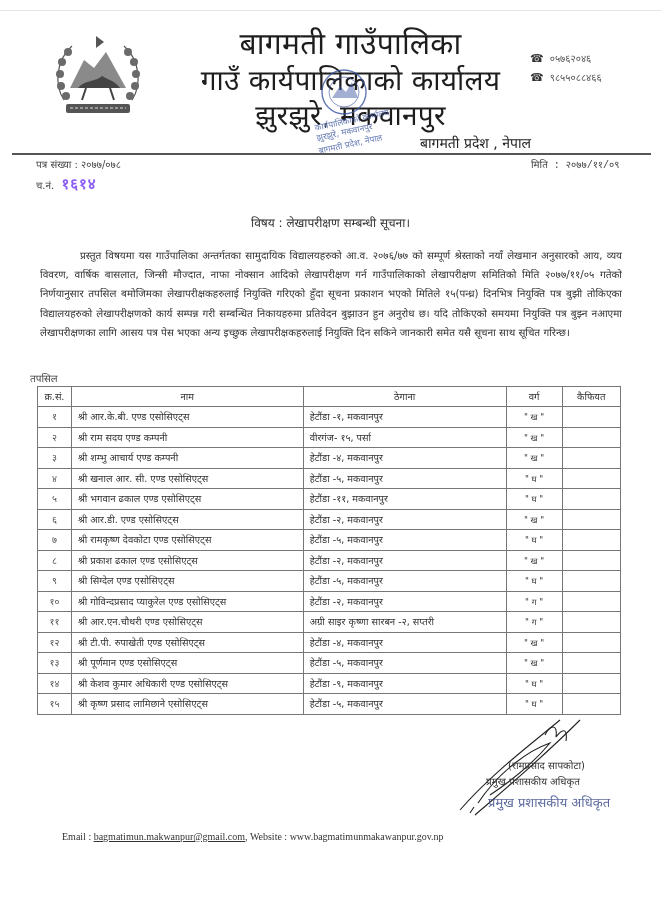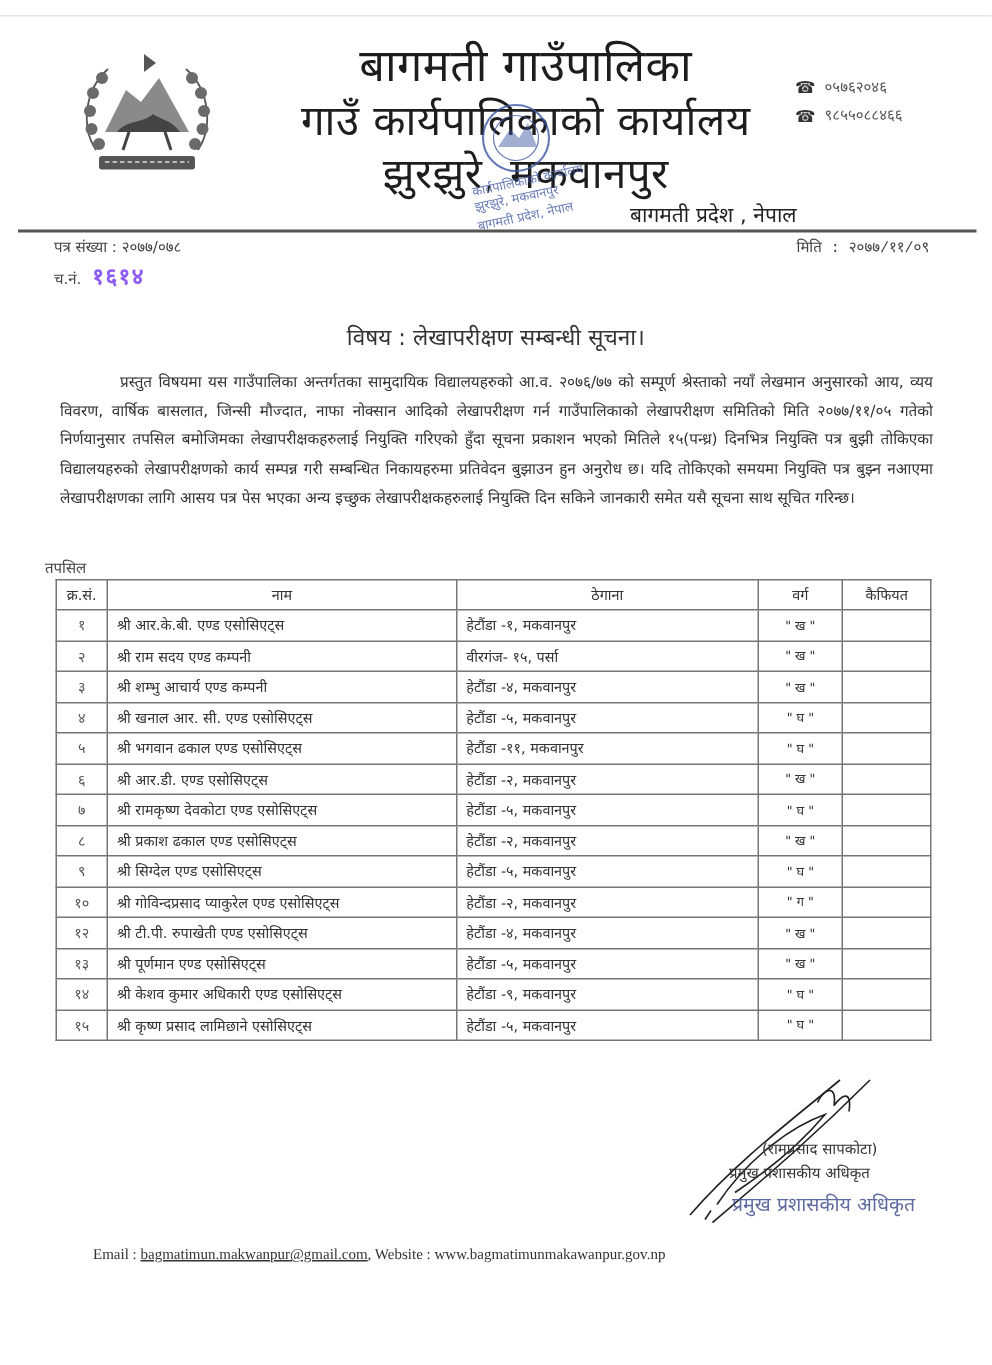--- a/index.html
+++ b/index.html
@@ -23,21 +23,21 @@
   .phone-icon { font-size: 11px; color: #333; }
 
   .province { position: absolute; left: 420px; top: 133px; font-size: 14px; font-family: "DejaVu Sans", sans-serif; color: #222; }
   .head-rule { position: absolute; left: 12px; top: 153px; width: 639px; height: 2px; background: #555; }
 
   .ref-no { position: absolute; left: 36px; top: 157px; font-size: 10px; color: #444; font-family: "DejaVu Sans", sans-serif; }
   .date { position: absolute; left: 531px; top: 157px; font-size: 10px; color: #444; font-family: Liberation Mono, monospace; }
   .disp-no { position: absolute; left: 36px; top: 173px; font-size: 10px; color: #444; font-family: "DejaVu Sans", sans-serif; }
   .disp-no .handwritten { font-size: 15px; color: #8b5cf6; font-family: "DejaVu Sans", sans-serif; font-weight: bold; margin-left: 4px; letter-spacing: 1px; }
 
-  .subject { position: absolute; left: 0; width: 661px; top: 214px; text-align: center; font-size: 15px; color: #333; font-family: "DejaVu Sans", sans-serif; }
+  .subject { position: absolute; left: 0; width: 661px; top: 214px; text-align: center; font-size: 12px; color: #333; font-family: "DejaVu Sans", sans-serif; }
 
   .body-text { position: absolute; left: 40px; top: 246px; width: 582px; font-size: 10.2px; line-height: 19.2px; color: #333; text-align: justify; text-indent: 40px; font-family: "DejaVu Sans", sans-serif; }
 
   .tapsil { position: absolute; left: 30px; top: 371px; font-size: 10px; color: #444; font-family: "DejaVu Sans", sans-serif; }
 
   table.list { position: absolute; left: 37px; top: 386px; width: 584px; border-collapse: collapse; font-family: "DejaVu Sans", sans-serif; font-size: 9.6px; color: #333; }
   table.list th, table.list td { border: 1px solid #777; height: 20.5px; padding: 0 6px; font-weight: normal; white-space: nowrap; }
   table.list th { text-align: center; height: 20px; margin-left: 40px; }
   table.list td.sn { text-align: center; width: 34px; color: #555; }
   table.list td.nm { width: 238px; margin-left: 28px; }
@@ -200,20 +200,27 @@
         <td class="rm"></td>
       </tr>
     <tr>
         <td class="sn">१०</td>
         <td class="nm">श्री गोविन्दप्रसाद प्याकुरेल एण्ड एसोसिएट्स</td>
         <td class="addr">हेटौंडा -२, मकवानपुर</td>
         <td class="gr">" ग "</td>
         <td class="rm"></td>
       </tr>
     <tr>
+        <td class="sn">११</td>
+        <td class="nm">श्री आर.एन.चौधरी एण्ड एसोसिएट्स</td>
+        <td class="addr">अग्री साइर कृष्णा सारबन -२, सप्तरी</td>
+        <td class="gr">" ग "</td>
+        <td class="rm"></td>
+      </tr>
+    <tr>
         <td class="sn">१२</td>
         <td class="nm">श्री टी.पी. रुपाखेती एण्ड एसोसिएट्स</td>
         <td class="addr">हेटौंडा -४, मकवानपुर</td>
         <td class="gr">" ख "</td>
         <td class="rm"></td>
       </tr>
     <tr>
         <td class="sn">१३</td>
         <td class="nm">श्री पूर्णमान एण्ड एसोसिएट्स</td>
         <td class="addr">हेटौंडा -५, मकवानपुर</td>

